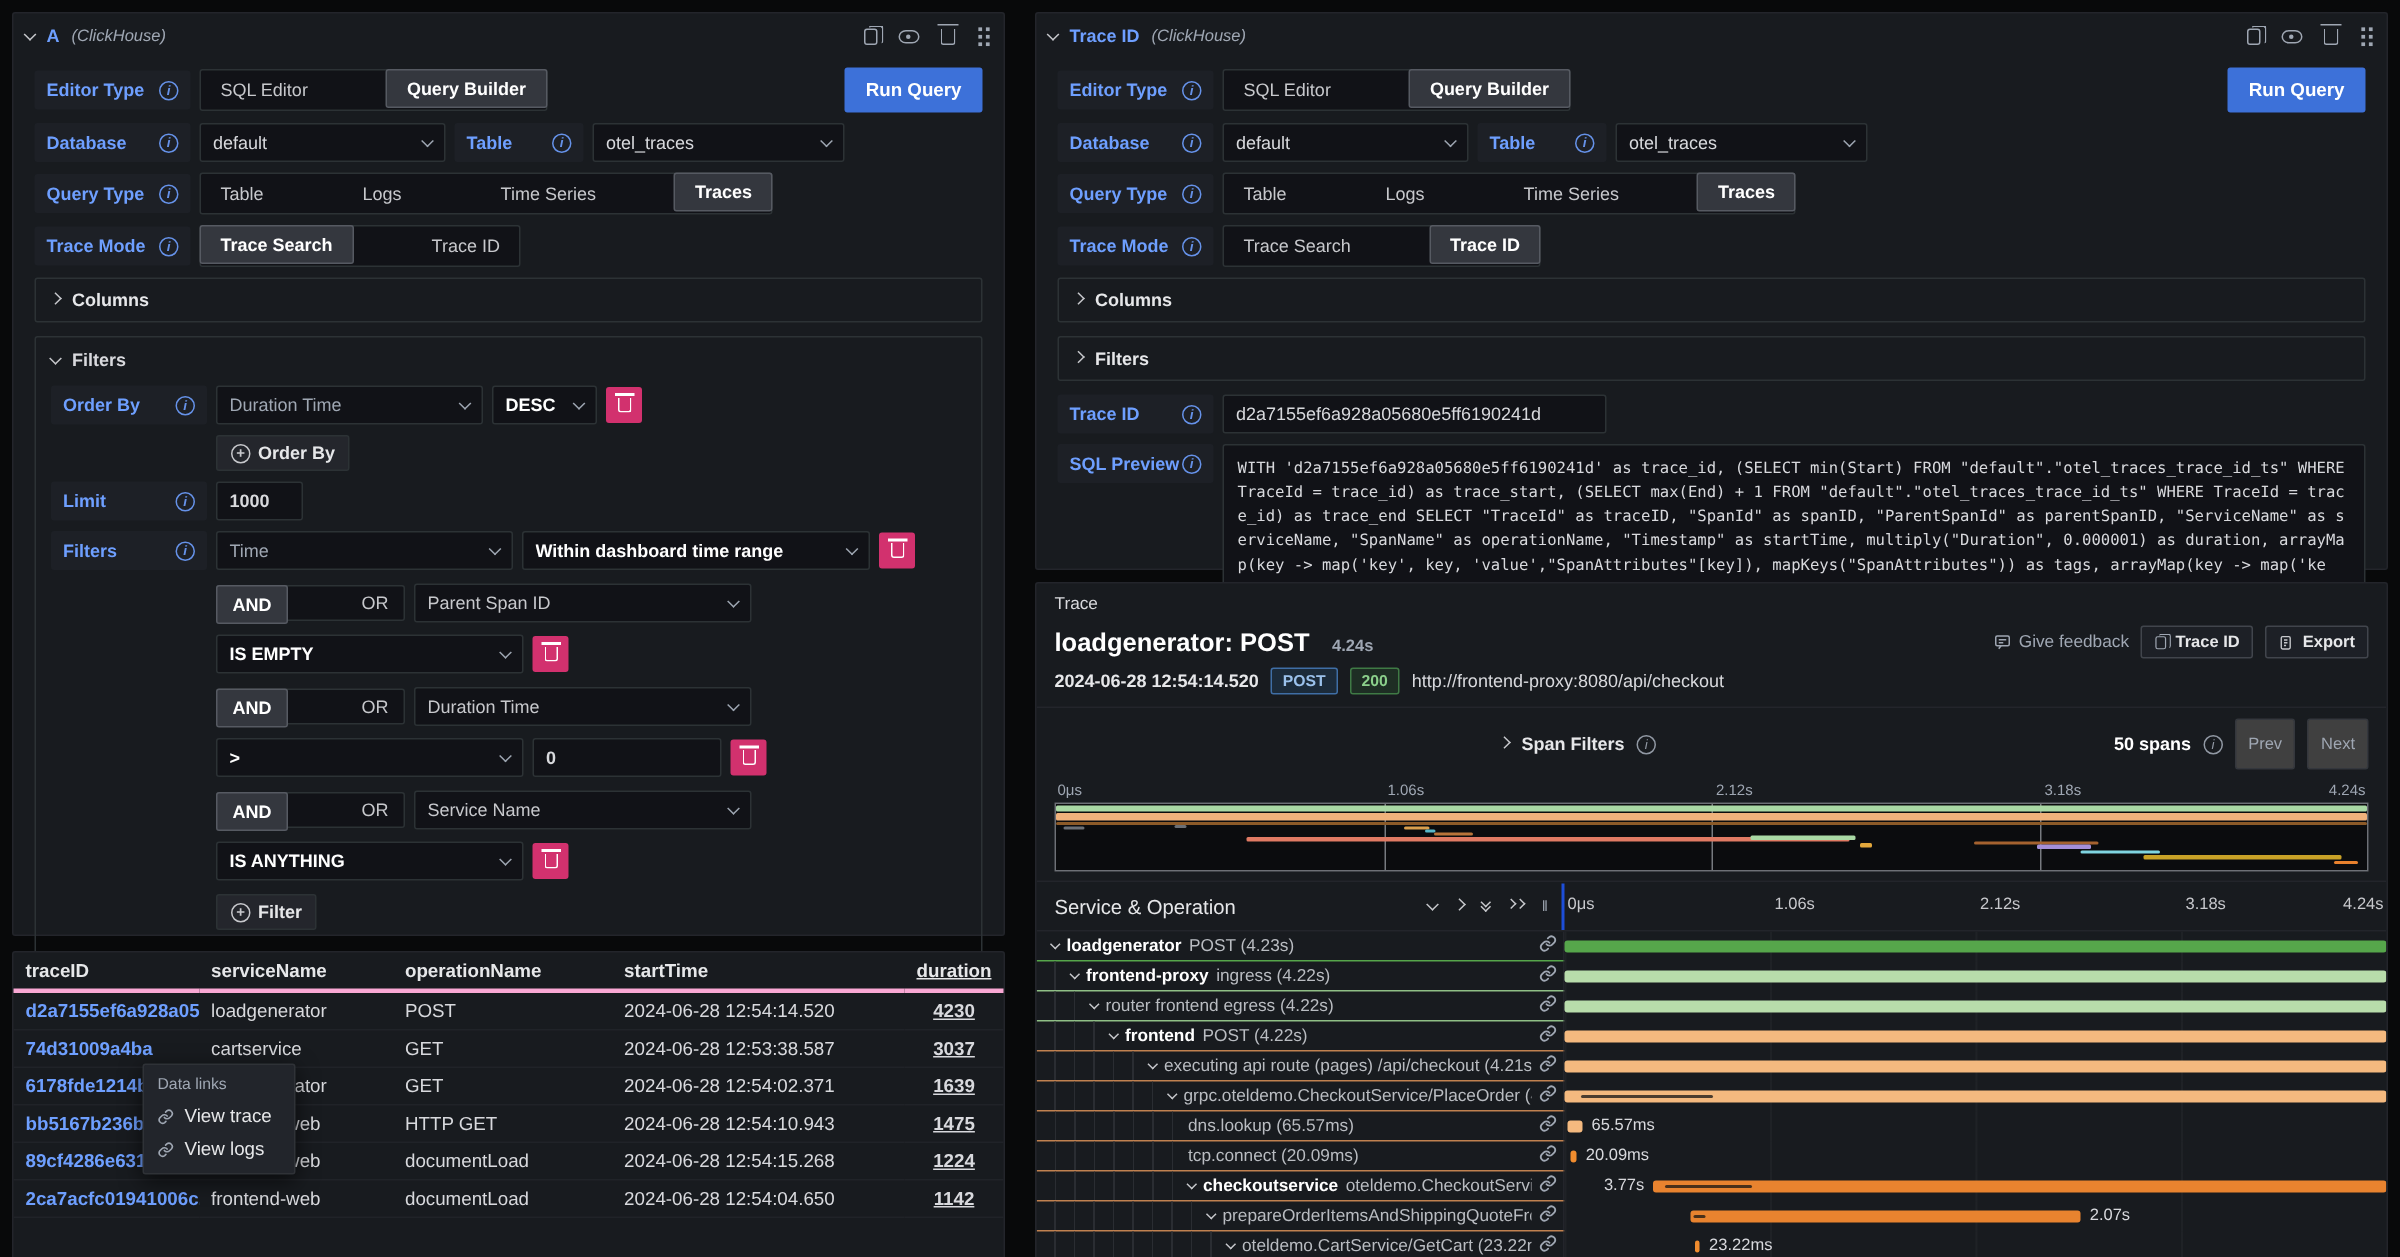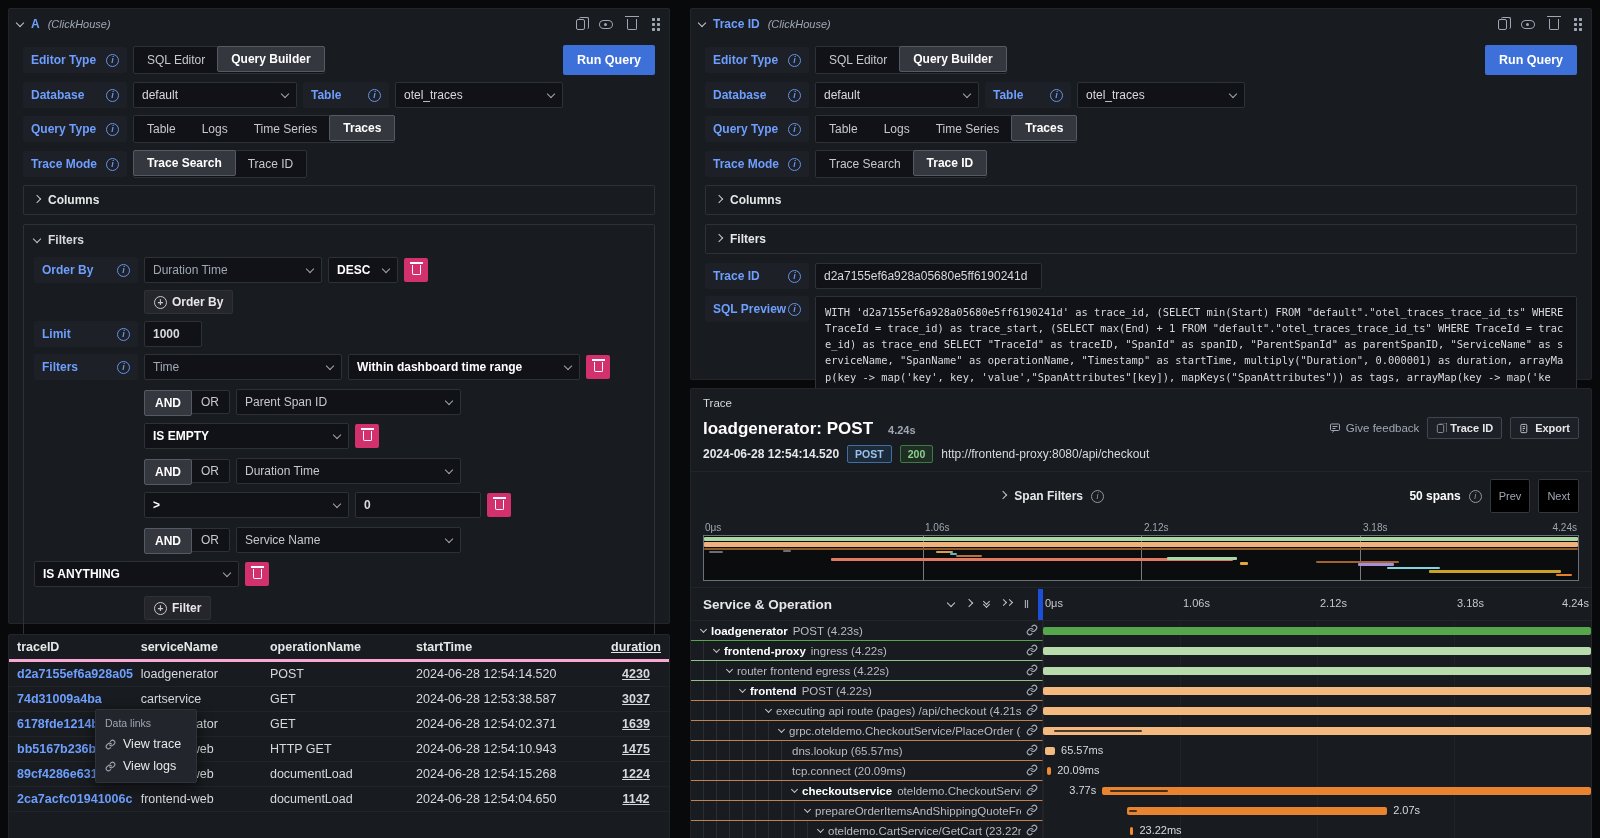--- a/index.html
+++ b/index.html
@@ -10,21 +10,21 @@
   
   .phead { height:30px; display:flex; align-items:center; padding:0 8px; gap:8px; }
   .phead .ptitle { color:#6e9fff; font-weight:bold; font-size:12px; }
   .phead .psub { color:#9fa7b3; font-style:italic; font-size:11px; }
   .phead-icons { margin-left:auto; display:flex; gap:14px; align-items:center; color:#9fa7b3; }
   .editor-body { padding:6px 14px 10px 14px; }
   .erow { display:flex; align-items:center; gap:6px; margin-bottom:7px; }
   .lbl { height:26px; background:#1d2026; color:#6e9fff; font-weight:bold;
     display:flex; align-items:center; justify-content:space-between; padding:0 8px; border-radius:2px; }
   .lbl-w { width:104px; } .lbl-s { width:86px; }
-  .seg { display:flex; background:#111217; border:1px solid #2c3235; border-radius:2px; height:28px; }
+  .seg { display:flex; background:#111217; border:1px solid #2c3235; border-radius:2px; height:28px;gap:40px; }
   .seg .opt { padding:0 13px; display:flex; align-items:center; color:#c7c8cc; cursor:pointer; white-space:nowrap; }
   .seg .opt.sel { background:#34373e; border:1px solid #565a62; border-radius:2px; color:#fff; font-weight:bold; margin:-1px; }
   .seg.small { height:24px; } .seg.small .opt { padding:0 10px; }
   .sel { height:26px; background:#111217; border:1px solid #2c3235; border-radius:2px;
     display:flex; align-items:center; padding:0 8px; gap:8px; color:#d8d9dd; }
   .sel .grow { flex:1; white-space:nowrap; overflow:hidden; }
   .inp { height:26px; background:#111217; border:1px solid #2c3235; border-radius:2px;
     display:flex; align-items:center; padding:0 8px; color:#d8d9dd; }
   .btn-blue { height:30px; background:#3d71d9; color:#fff; font-weight:bold; border:none; border-radius:2px;
     padding:0 14px; font-size:12.5px; margin-left:auto; }
@@ -91,32 +91,32 @@
   .ghost-link { color:#9fa7b3; display:flex; gap:5px; align-items:center; font-size:11.5px; }
   .mini-btn { height:22px; background:#1d2026; border:1px solid #41454c; color:#e6e7e9; font-weight:bold;
     font-size:11px; border-radius:2px; display:inline-flex; align-items:center; gap:5px; padding:0 8px; }
   .trace-sub { display:flex; align-items:center; gap:8px; padding:4px 12px 8px 12px; }
   .badge { font-size:10.5px; font-weight:bold; padding:2px 7px; border-radius:2px; }
   .badge.method { color:#9bc1eb; border:1px solid #3f6ea5; background:rgba(38,74,110,.35); }
   .badge.status { color:#8bd08b; border:1px solid #3f7a45; background:rgba(42,82,45,.35); }
   .spanfilters { display:flex; align-items:center; gap:8px; border-top:1px solid #23252b;
     padding:7px 12px; }
   .spanfilters .right { margin-left:auto; display:flex; gap:8px; align-items:center; }
-  .pager { height:20px; background:#000000; border:1px solid #34373d; color:#9fa7b3; font-size:11px;
+  .pager { height:20px; background:#404040; border:1px solid #34373d; color:#9fa7b3; font-size:11px;
     border-radius:2px; padding:16px 8px; display:inline-flex; align-items:center; }
   .minimap-wrap { padding:2px 12px 6px 12px; position:relative; }
   .mini-axis { position:relative; height:13px; font-size:10px; color:#9fa7b3; }
   .mini-axis span { position:absolute; top:0; }
   .mini-canvas { position:relative; height:46px; background:#0b0c0e; border:1px solid #6d7076; overflow:hidden; }
   .mini-grid { position:absolute; top:0; bottom:0; width:1px; background:rgba(210,214,220,.55); }
   .mini-span { position:absolute; border-radius:1px; }
 
   .gantt-head { display:flex; align-items:center; border-top:1px solid #23252b; border-bottom:1px solid #23252b; }
   .gantt-head .left { width:352px; display:flex; align-items:center; gap:28px; padding:8px 8px 8px 12px;
-    font-size:13.5px; font-weight:bold; color:#e6e7e9; border-right:5px solid #1d4ed8; }
+    font-size:13.5px; font-weight:normal; color:#e6e7e9; border-right:2px solid #1d4ed8; }
   .gantt-head .icons { margin-left:auto; display:flex; gap:12px; align-items:center; }
   .gantt-head .axis { flex:1; position:relative; height:32px; font-size:11px; color:#c7c8cc; }
   .gantt-head .axis span { position:absolute; top:9px; }
   .gripp { color:#9fa7b3; font-size:10px; letter-spacing:1px; }
 
   .gantt-rows { position:relative; overflow:hidden; }
   .span-row { display:flex; height:20px; }
   .span-name { width:352px; flex:none; position:relative; display:flex; align-items:center; gap:5px;
     font-size:11.5px; color:#d8d9dd; border-right:1px solid #23252b; overflow:hidden; }
   .span-name .svc { font-weight:bold; color:#fff; white-space:nowrap; }
@@ -297,21 +297,21 @@
           <div class="erow" style="margin-left: 110px; margin-top: 9px;">
             <span class="seg small">
               <span class="opt sel">AND</span>
               <span class="opt">OR</span>
             </span>
             <span class="sel" style="width:225px;">
               <span class="grow" style="color:#c7c8cc;">Service Name</span>
               <span class="caret"></span>
             </span>
           </div>
-          <div class="erow" style="margin-top: 8px;">
+          <div class="erow" style="margin-left: 110px; margin-top: 8px;">
             <span class="sel" style="width:205px;">
               <span class="grow" style="font-weight:bold; color:#fff;">IS ANYTHING</span>
               <span class="caret"></span>
             </span>
             <button class="btn-pink">
               <span class="trash-glyph"></span>
             </button>
           </div>
         </div>
       <div class="erow" style="margin-left:110px; margin-top:9px;">
@@ -487,21 +487,21 @@
     </div>
     <div class="collapse-box">
       <span class="caret right lite"></span>
         <span>Filters</span>
     </div>
     <div class="erow">
       <span class="lbl lbl-w">
         <span>Trace ID</span>
           <span class="info-icon"></span>
       </span>
-      <span class="inp" style="width:227px;">d2a7155ef6a928a05680e5ff6190241d</span>
+      <span class="inp" style="width:256px;">d2a7155ef6a928a05680e5ff6190241d</span>
     </div>
     <div class="erow" style="align-items:flex-start;">
       <span class="lbl lbl-w">
         <span>SQL Preview</span>
           <span class="info-icon"></span>
       </span>
       <div class="code">WITH 'd2a7155ef6a928a05680e5ff6190241d' as trace_id, (SELECT min(Start) FROM "default"."otel_traces_trace_id_ts" WHERE TraceId = trace_id) as trace_start, (SELECT max(End) + 1 FROM "default"."otel_traces_trace_id_ts" WHERE TraceId = trace_id) as trace_end SELECT "TraceId" as traceID, "SpanId" as spanID, "ParentSpanId" as parentSpanID, "ServiceName" as serviceName, "SpanName" as operationName, "Timestamp" as startTime, multiply("Duration", 0.000001) as duration, arrayMap(key -&gt; map('key', key, 'value',"SpanAttributes"[key]), mapKeys("SpanAttributes")) as tags, arrayMap(key -&gt; map('key', key, 'value',"ResourceAttributes"[key]), mapKeys("ResourceAttributes")) as serviceTags FROM "default"."otel_traces" WHERE traceID = trace_id AND startTime &gt;= trace_start AND startTime &lt;= trace_end LIMIT 1000</div>
     </div>
     <div class="footer-btns" style="margin-top:10px;">
       <button class="footer-btn">

